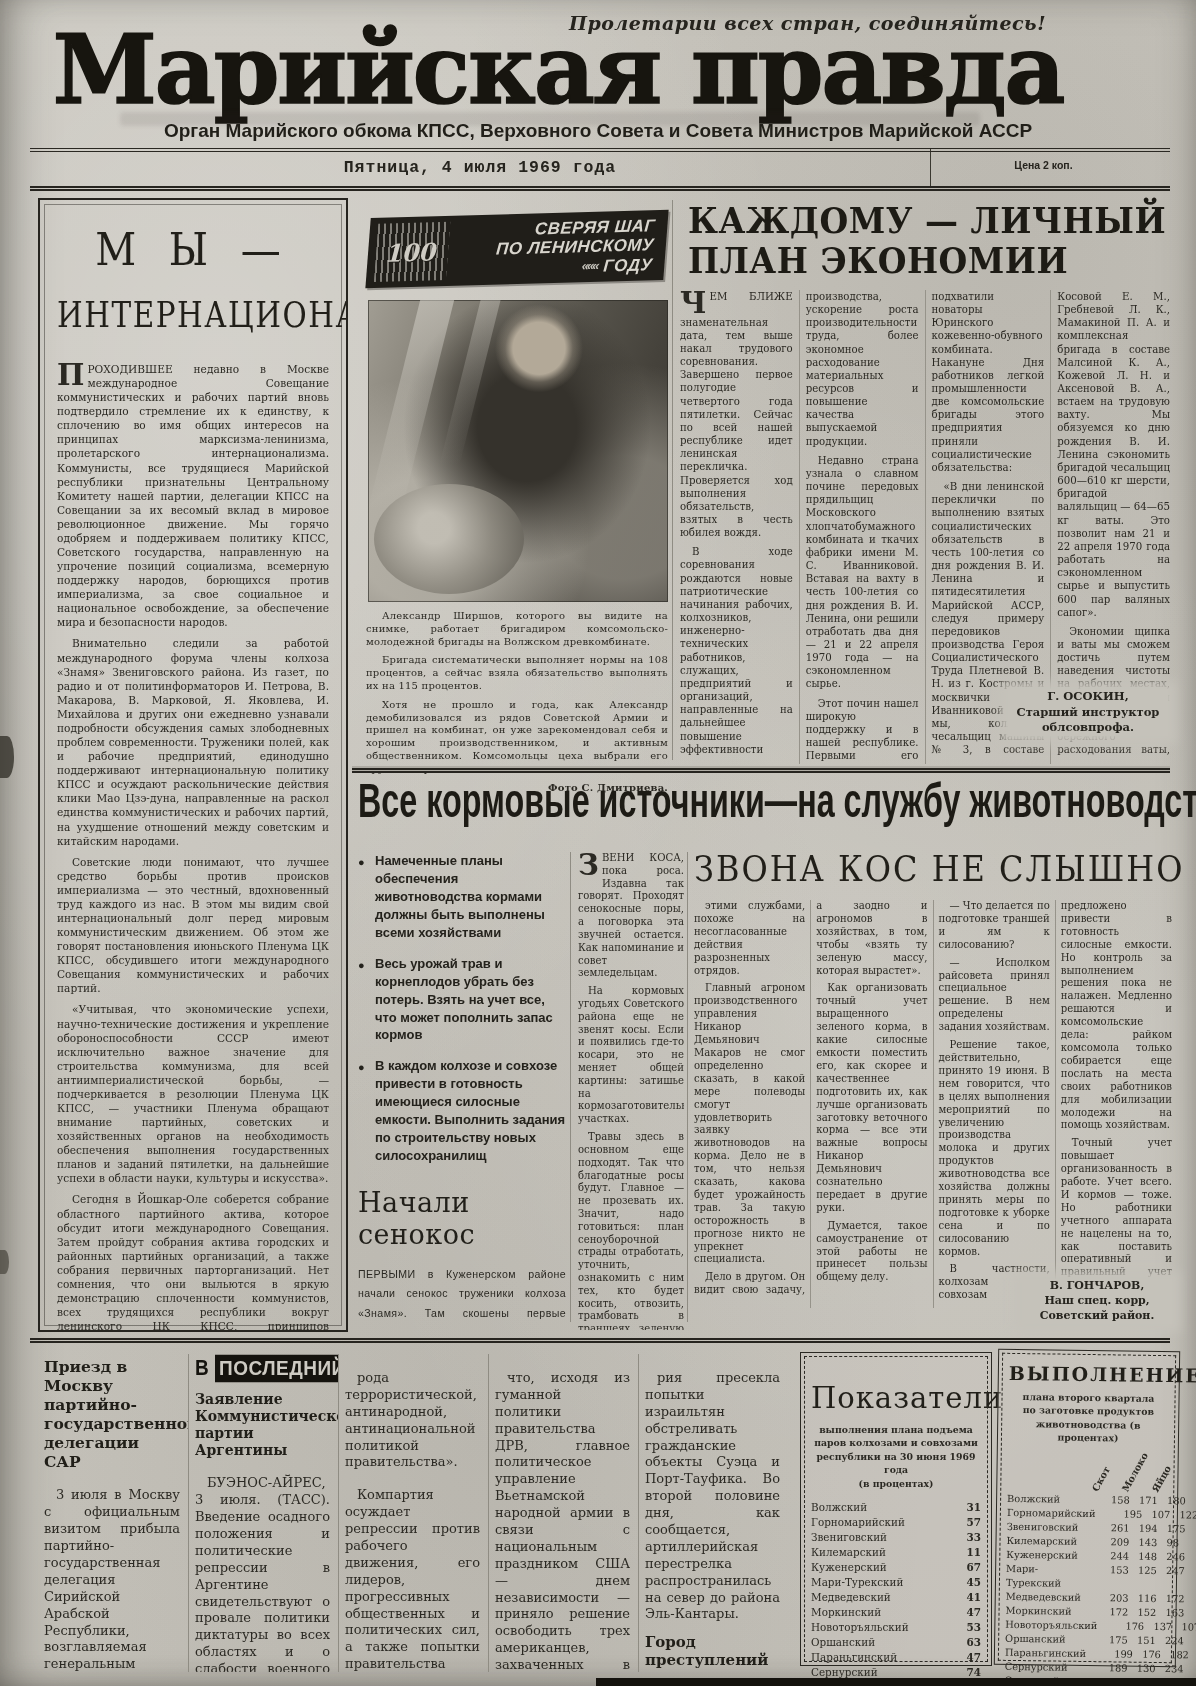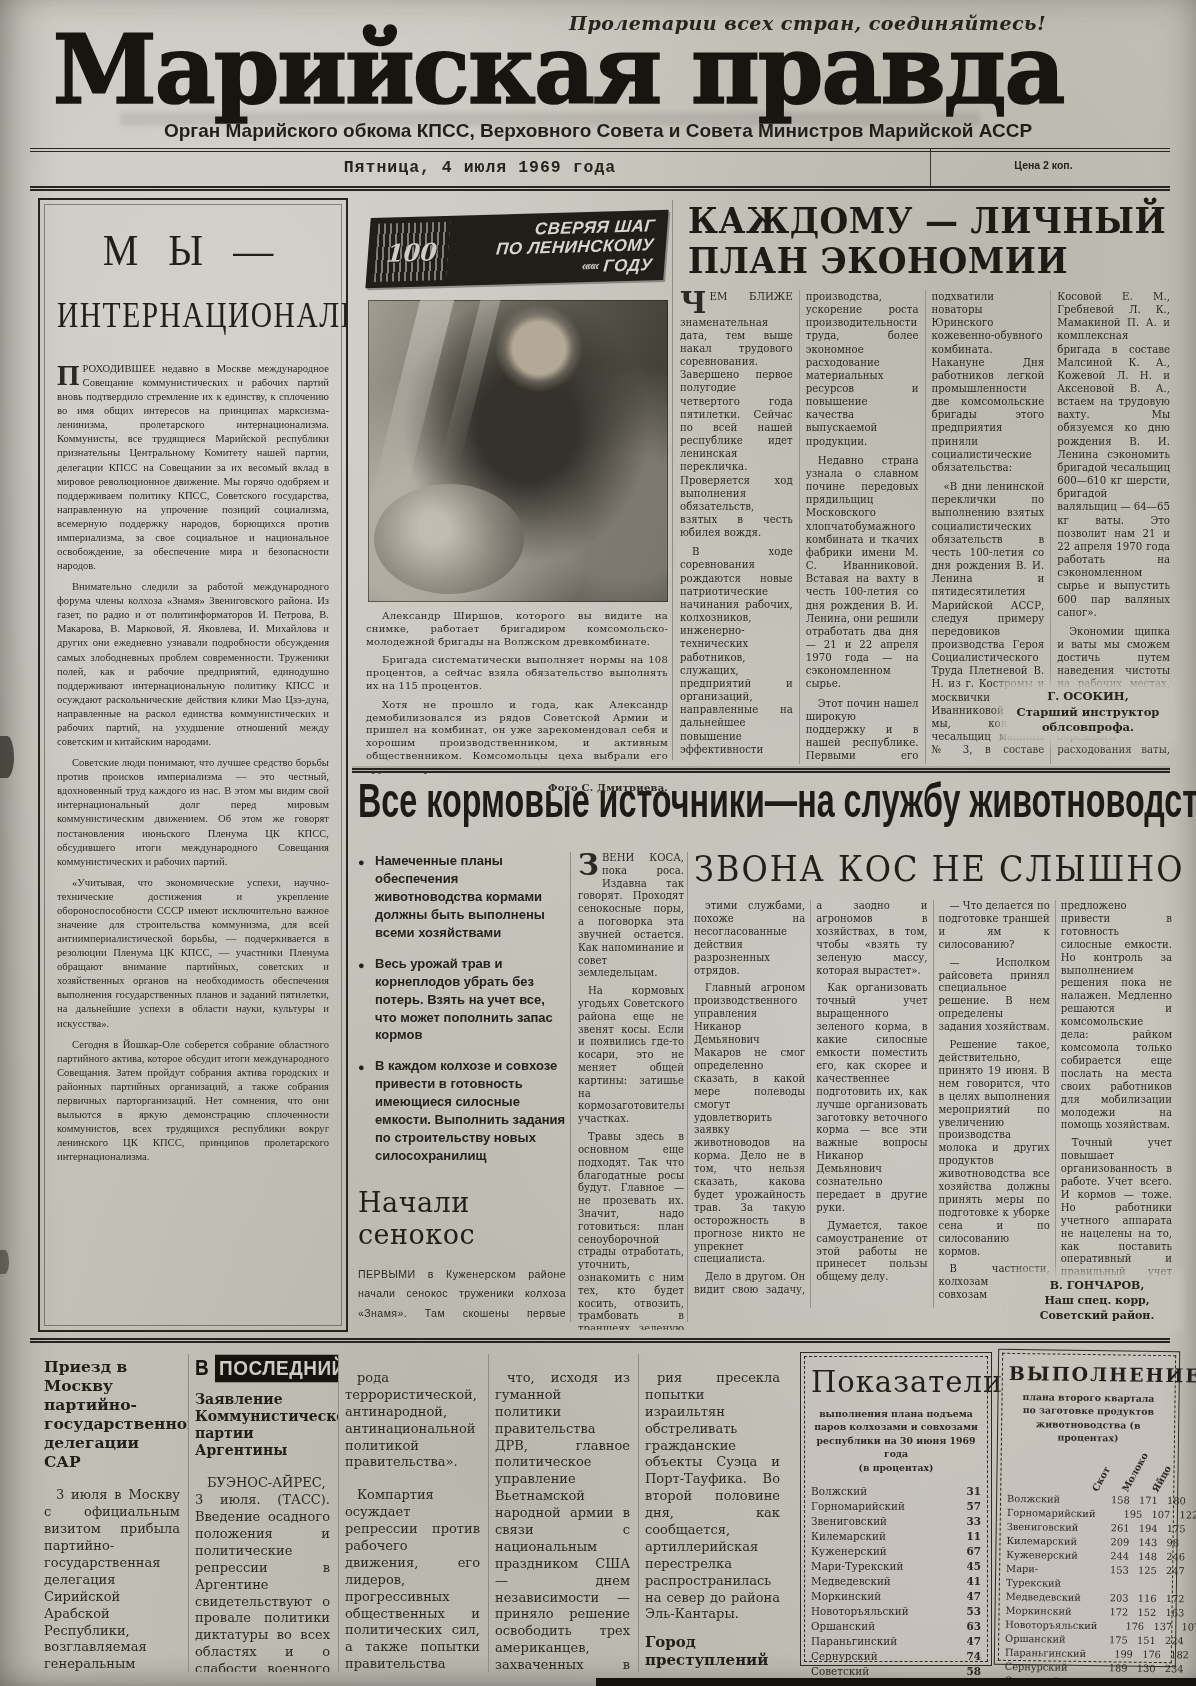--- a/index.html
+++ b/index.html
@@ -25,21 +25,21 @@
   .organ{top:120px;left:0;width:1196px;text-align:center;font-family:"Liberation Sans",sans-serif;font-weight:bold;font-size:19px;color:#211f19;}
   .infobar{top:148px;left:30px;width:1140px;height:38px;border-top:1px solid #2a2822;display:flex;align-items:stretch;}
   .infobar:before{content:"";position:absolute;left:0;right:0;top:2px;height:1px;background:#2a2822;}
   .info-cell{padding-top:7px;font-family:Liberation Mono, monospace;}
   .cell-issue{width:265px;border-right:1px solid #3a3830;padding-left:58px;font-family:"Liberation Sans",sans-serif;font-weight:bold;font-size:9.5px;line-height:1.35;color:#2c2a24;}
   .cell-date{flex:1;text-align:center;font-weight:bold;font-size:16.5px;padding-top:9px;letter-spacing:1px;}
   .cell-price{width:240px;border-left:1px solid #3a3830;text-align:center;padding-right:14px;font-family:"Liberation Sans",sans-serif;font-weight:bold;font-size:10.5px;padding-top:10px;}
   .rule-thick{height:7px;background:repeating-linear-gradient(0deg,#26241f 0 1.6px,#aeaba3 1.6px 3.4px);}
   .bar-under-info{top:186px;left:30px;width:1140px;height:5px;background:linear-gradient(#26241f 0 2px,transparent 2px 3px,#26241f 3px 5px);}
   
-  .lead-box{top:198px;left:38px;width:310px;height:1134px;border:2.5px solid #26241f;padding:26px 17px 4px;overflow:hidden;font-family:Liberation Serif, serif;}
+  .lead-box{top:198px;left:38px;width:310px;height:1134px;border:2.5px solid #26241f;padding:26px 17px 4px;overflow:hidden;}
   .lead-box:after{content:"";position:absolute;inset:4px;border:1px solid rgba(38,36,31,.45);pointer-events:none;}
   .lead-t1{text-align:center;font-size:40px;letter-spacing:10px;transform:scaleY(1.12);color:#211f19;}
   .lead-t2{text-align:center;font-size:29.5px;letter-spacing:1.5px;transform:scaleY(1.2);margin:26px 0 30px;color:#211f19;white-space:nowrap;}
   .body-text p{margin:0 0 7px;text-indent:15px;text-align:justify;font-size:10.3px;line-height:1.3;color:#2b2923;}
   .lead-box .body-text p{font-size:10.6px;line-height:1.33;}
   .dc{float:left;font-size:29px;line-height:.82;font-weight:bold;padding:2px 3px 0 0;text-indent:0;}
   p.first{text-indent:0 !important;}
   
   .badge{top:214px;left:368px;width:298px;height:70px;background:#201e19;transform:rotate(-1.6deg) skewX(-6deg);
     display:flex;align-items:center;box-shadow:2px 2px 0 rgba(32,30,25,.35);}
@@ -105,21 +105,21 @@
   .bhead{font-weight:bold;font-size:15.5px;line-height:1.22;margin:4px 0 10px;color:#211f19;}
   .bsub{font-weight:bold;font-size:15px;line-height:1.2;margin:10px 0 8px;color:#211f19;}
   .lasthour{margin:2px 0 10px;white-space:nowrap;font-family:"Liberation Sans",sans-serif;font-weight:bold;font-size:19px;letter-spacing:.5px;}
   .lh-plain{color:#15130e;transform:scaleY(1.15);display:inline-block;}
   .lh-boxed{background:#15130e;color:#cdcac2;padding:1px 4px 2px;display:inline-block;transform:scaleY(1.1);}
   
   .stat-box{position:absolute;border:1.5px solid #2a2822;padding:10px 10px 6px;background:rgba(202,199,191,.35);}
   .stat-box:before{content:"";position:absolute;inset:3px;border:1.5px dashed #2a2822;pointer-events:none;}
   .box1{top:1352px;left:800px;width:192px;height:314px;}
   .box2{top:1350px;left:996px;width:182px;height:316px;transform:rotate(.8deg);}
-  .stat-title1{font-size:29px;letter-spacing:1px;margin:2px 0 8px;color:#211f19;}
+  .stat-title1{font-size:29px;letter-spacing:1px;margin:18px 0 8px;color:#211f19;}
   .stat-title2{text-align:center;font-size:19px;font-weight:bold;letter-spacing:2px;margin:2px 0 6px;color:#211f19;}
   .stat-sub{text-align:center;font-weight:bold;font-size:9.3px;line-height:1.45;color:#2b2923;}
   .t1-rows{margin-top:10px;}
   .t-row{display:flex;justify-content:space-between;font-size:10.4px;line-height:1.44;color:#2b2923;}
   .t-row .tv{font-weight:bold;}
   .t2-header{position:relative;height:46px;margin-top:2px;}
   .t2-header span{position:absolute;bottom:0;transform:rotate(-62deg);transform-origin:left bottom;font-weight:bold;font-size:9.5px;white-space:nowrap;color:#2b2923;}
   .g-row{display:grid;grid-template-columns:1fr 28px 28px 28px;font-size:9.8px;line-height:1.43;color:#2b2923;}
   .g-row span:nth-child(n+2){text-align:center;margin-left:28px;}
   

